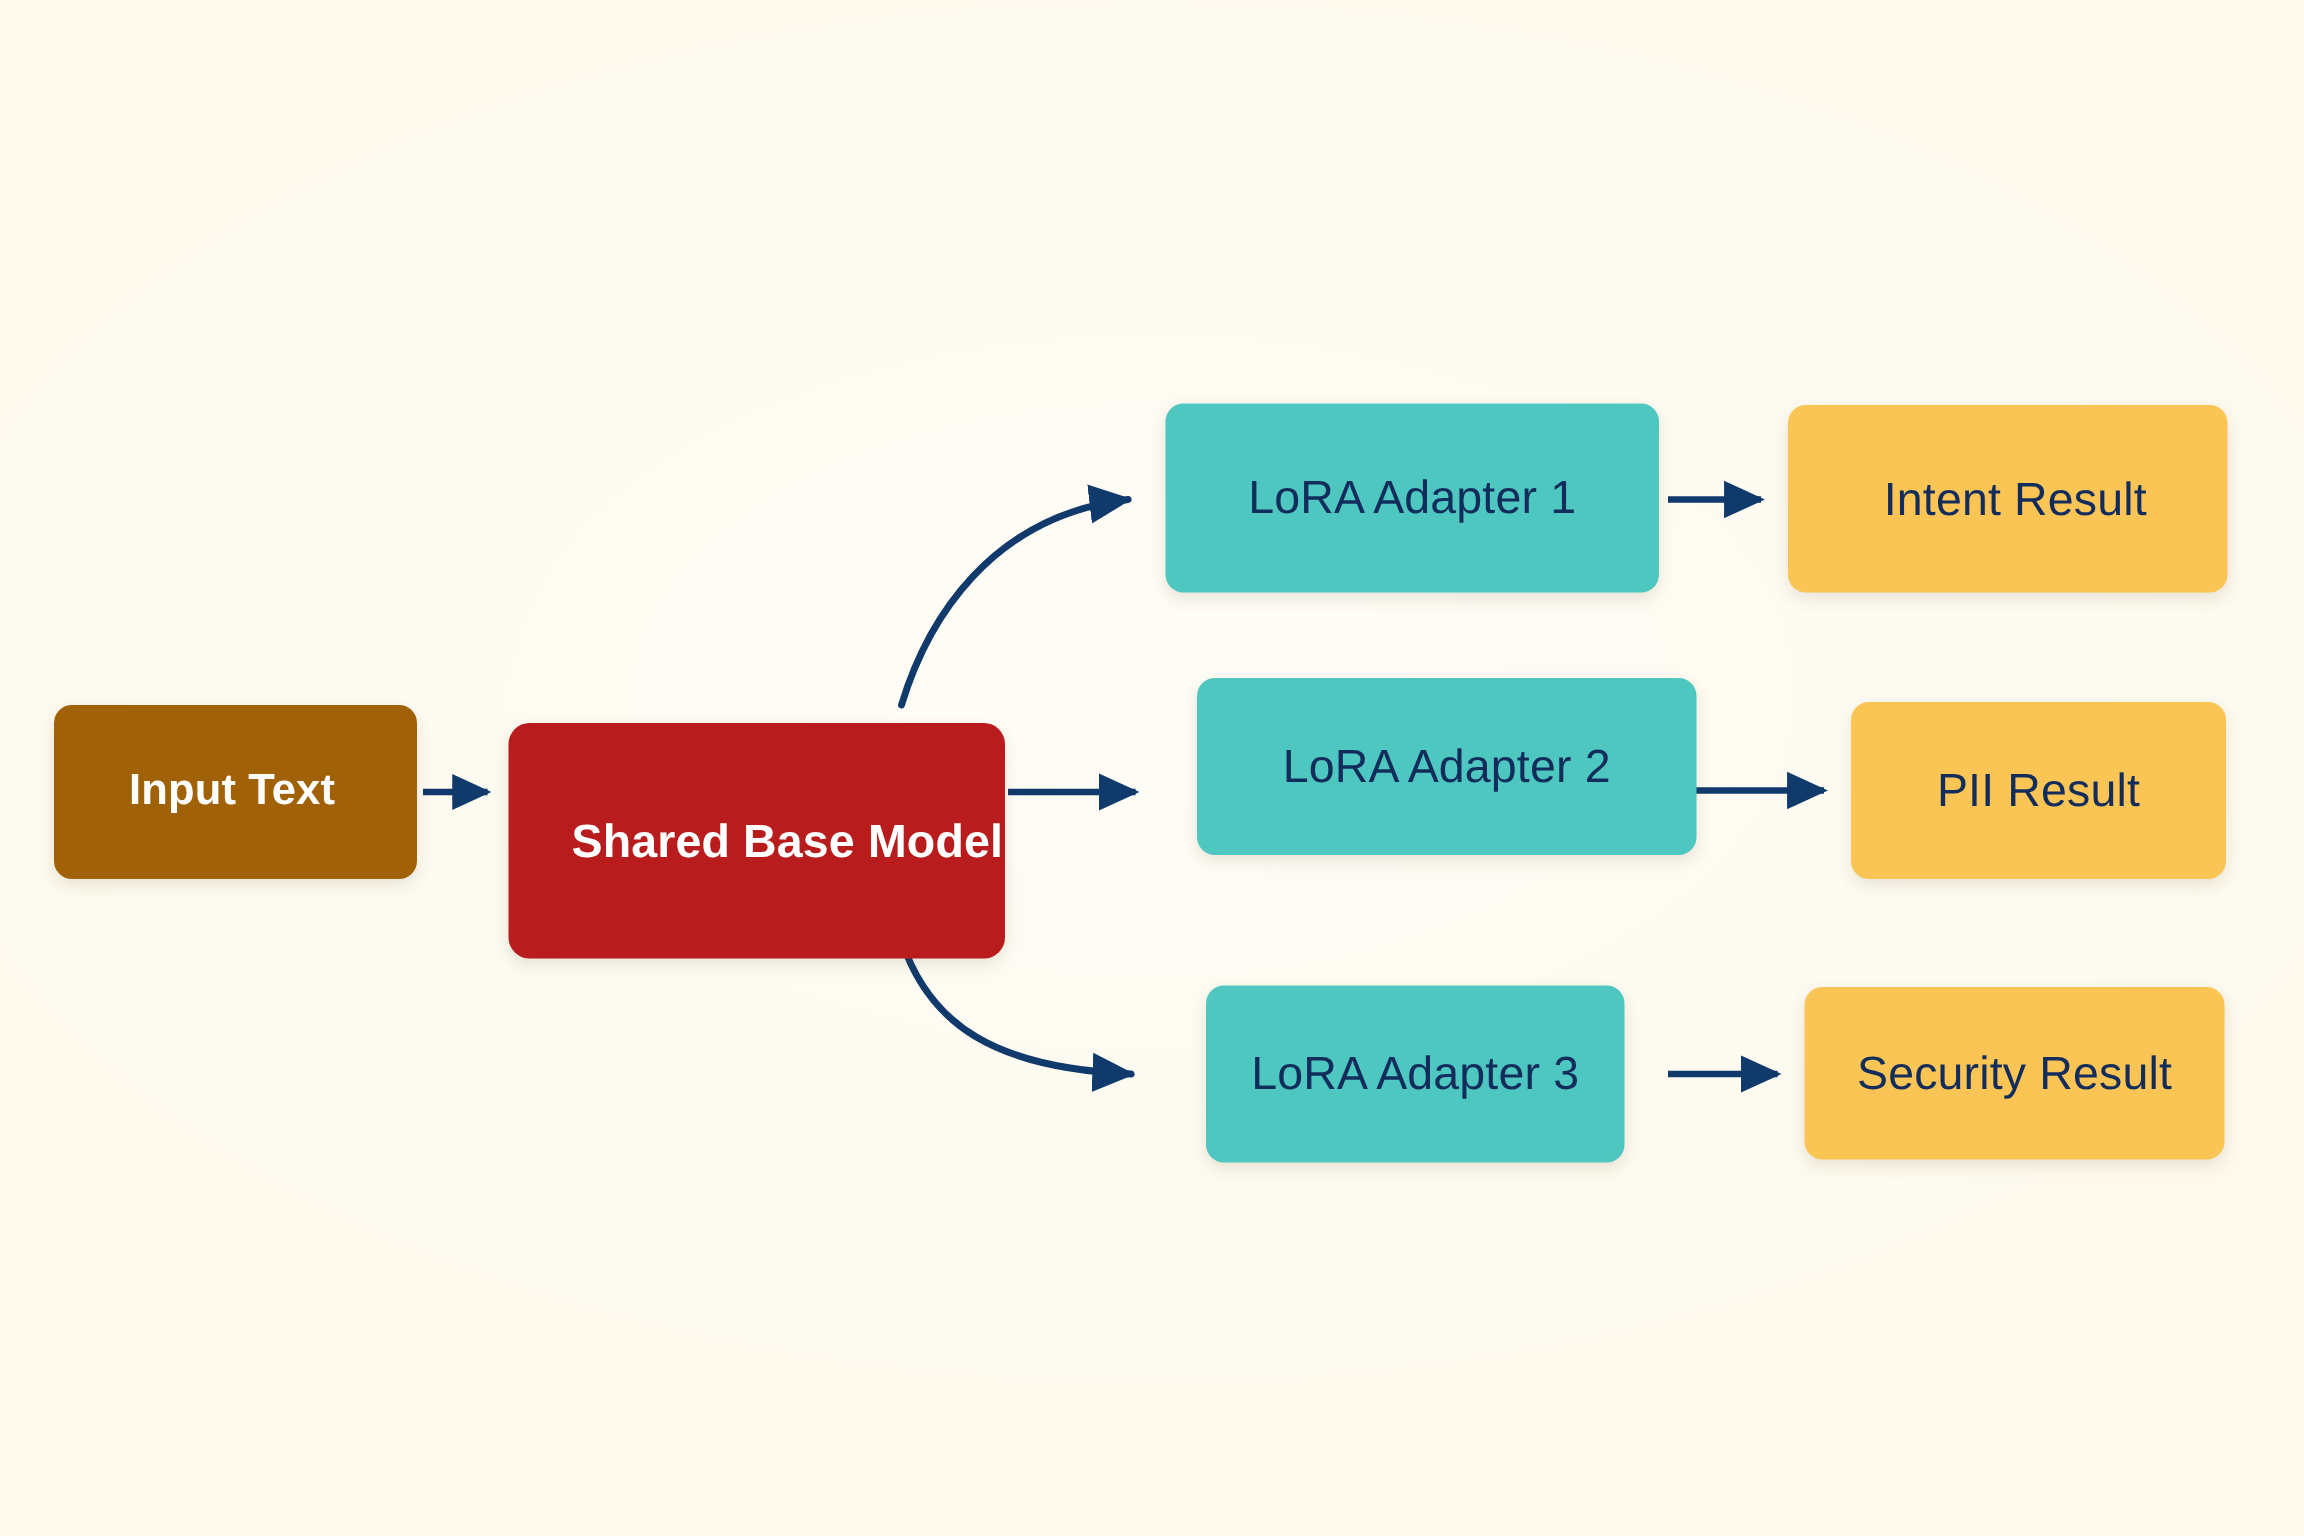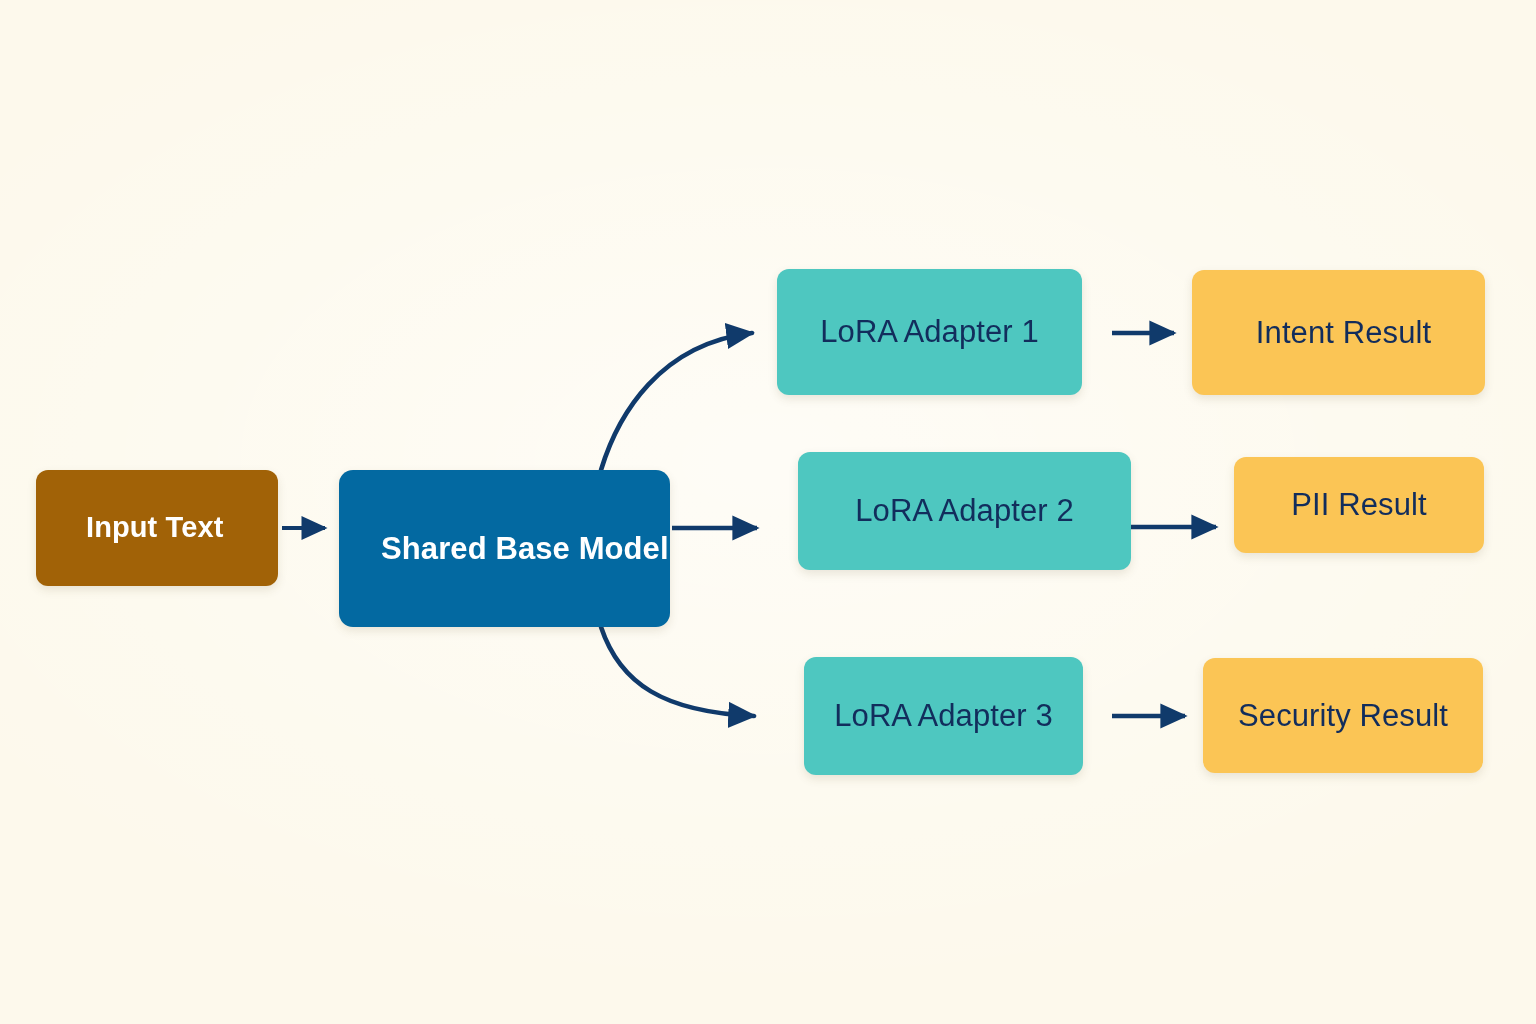--- a/index.html
+++ b/index.html
@@ -56,23 +56,24 @@
   }
   .node.input-node .label {
     color: #ffffff;
     font-size: 29px;
     font-weight: 600;
     text-align: left;
   }
 
   
   .node.base-node {
-    background: #0369a1;
+    background: #b91c1c;
     padding: 0 0 0 42px;
     border-radius: 14px;
+    margin-top: 12px;
   }
   .node.base-node .label {
     color: #ffffff;
     font-size: 31px;
     font-weight: 600;
     text-align: left;
   }
 
   
   .node.adapter-node {
@@ -128,37 +129,37 @@
   </svg>
 
   <div class="node input-node" style="left:36px; top:470px; width:242px; height:116px;">
     <span class="label">Input Text</span>
   </div>
 
   <div class="node base-node" style="left:339px; top:470px; width:331px; height:157px;">
     <span class="label">Shared Base Model</span>
   </div>
 
-  <div class="node adapter-node" style="left:777px; top:269px; width:305px; height:126px;">
+  <div class="node adapter-node" style="left:777px; top:269px; width:329px; height:126px;">
     <span class="label">LoRA Adapter 1</span>
   </div>
 
   <div class="node adapter-node" style="left:777px; top:452px; width:333px; height:118px;margin-left:21px;">
     <span class="label">LoRA Adapter 2</span>
   </div>
 
   <div class="node adapter-node" style="left:804px; top:657px; width:279px; height:118px;justify-content:flex-end;">
     <span class="label">LoRA Adapter 3</span>
   </div>
 
   <div class="node result-node" style="left:1192px; top:270px; width:293px; height:125px;padding-left:24px;">
     <span class="label">Intent Result</span>
   </div>
 
-  <div class="node result-node" style="left:1234px; top:457px; width:250px; height:96px;">
+  <div class="node result-node" style="left:1234px; top:468px; width:250px; height:118px;">
     <span class="label">PII Result</span>
   </div>
 
   <div class="node result-node" style="left:1203px; top:658px; width:280px; height:115px;">
     <span class="label">Security Result</span>
   </div>
 
 </div>
 
 </body></html>

